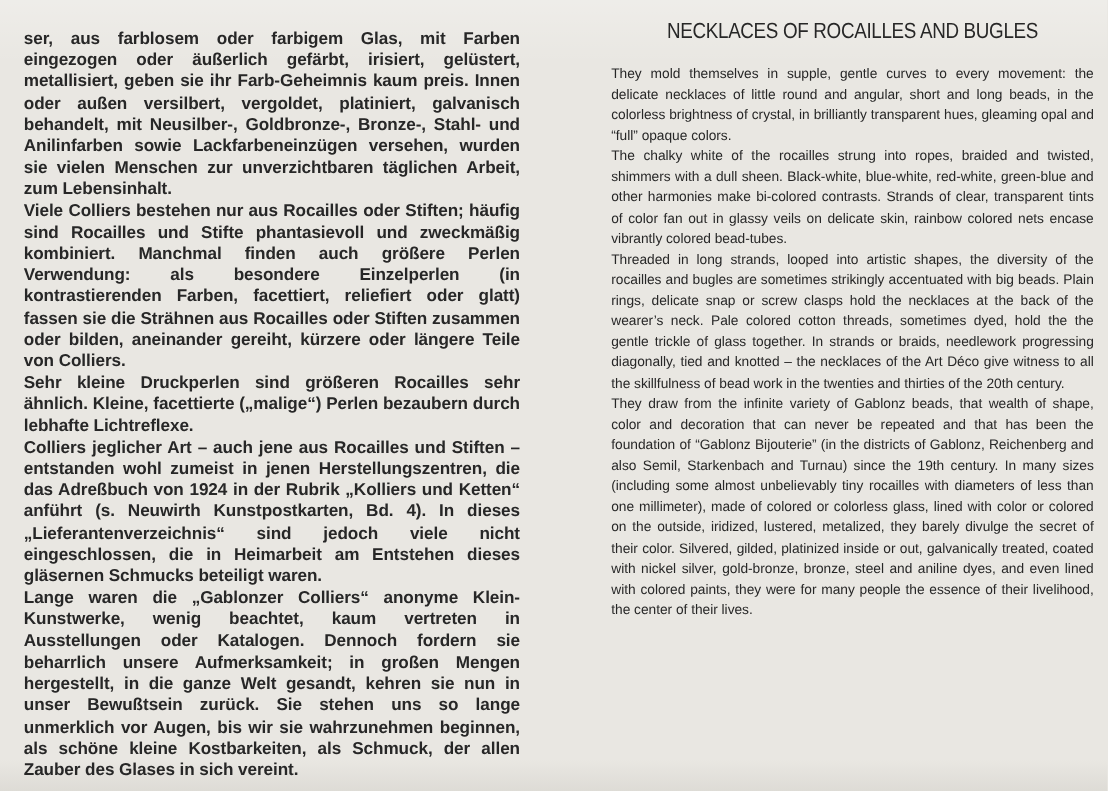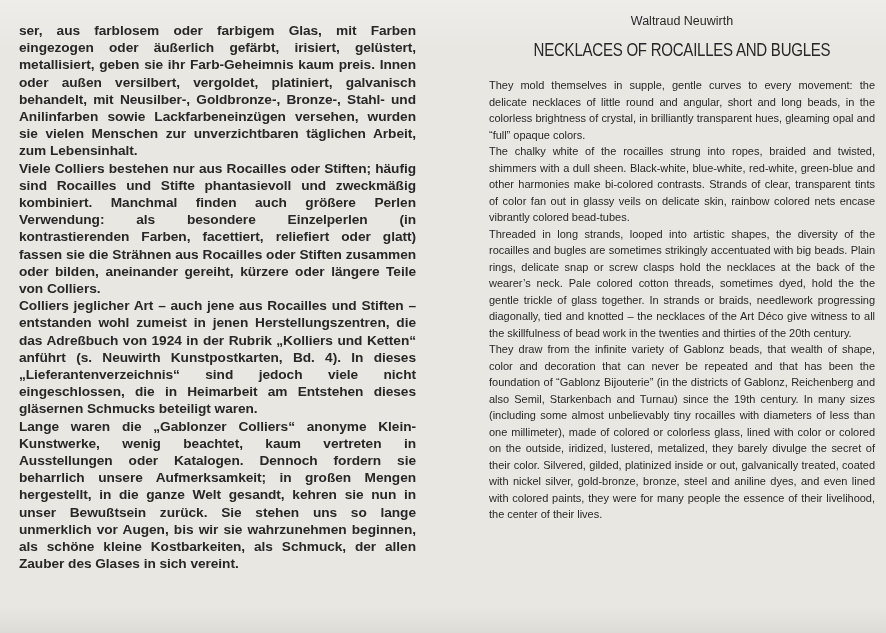--- a/index.html
+++ b/index.html
@@ -69,26 +69,26 @@
   }
 </style>
 </head>
 <body>
 
 <div class="page">
 
   <div class="col col-left">
     <p>ser, aus farblosem oder farbigem Glas, mit Farben eingezogen oder äußerlich gefärbt, irisiert, gelüstert, metallisiert, geben sie ihr Farb-Geheimnis kaum preis. Innen oder außen versilbert, vergoldet, platiniert, galvanisch behandelt, mit Neusilber-, Goldbronze-, Bronze-, Stahl- und Anilinfarben sowie Lackfarbeneinzügen versehen, wurden sie vielen Menschen zur unverzichtbaren täglichen Arbeit, zum Lebensinhalt.</p>
     <p>Viele Colliers bestehen nur aus Rocailles oder Stiften; häufig sind Rocailles und Stifte phantasievoll und zweckmäßig kombiniert. Manchmal finden auch größere Perlen Verwendung: als besondere Einzelperlen (in kontrastierenden Farben, facettiert, reliefiert oder glatt) fassen sie die Strähnen aus Rocailles oder Stiften zusammen oder bilden, aneinander gereiht, kürzere oder längere Teile von Colliers.</p>
+    <p>Sehr kleine Druckperlen sind größeren Rocailles sehr ähnlich. Kleine, facettierte („malige“) Perlen bezaubern durch lebhafte Lichtreflexe.</p>
     <p>Colliers jeglicher Art – auch jene aus Rocailles und Stiften – entstanden wohl zumeist in jenen Herstellungszentren, die das Adreßbuch von 1924 in der Rubrik „Kolliers und Ketten“ anführt (s. Neuwirth Kunstpostkarten, Bd. 4). In dieses „Lieferantenverzeichnis“ sind jedoch viele nicht eingeschlossen, die in Heimarbeit am Entstehen dieses gläsernen Schmucks beteiligt waren.</p>
     <p>Lange waren die „Gablonzer Colliers“ anonyme Klein-Kunstwerke, wenig beachtet, kaum vertreten in Ausstellungen oder Katalogen. Dennoch fordern sie beharrlich unsere Aufmerksamkeit; in großen Mengen hergestellt, in die ganze Welt gesandt, kehren sie nun in unser Bewußtsein zurück. Sie stehen uns so lange unmerklich vor Augen, bis wir sie wahrzunehmen beginnen, als schöne kleine Kostbarkeiten, als Schmuck, der allen Zauber des Glases in sich vereint.</p>
   </div>
 
   <div class="col col-right">
-    <div class="author">Waltraud Neuwirth</div>
     <h1 class="title">NECKLACES OF ROCAILLES AND BUGLES</h1>
     <p>They mold themselves in supple, gentle curves to every movement: the delicate necklaces of little round and angular, short and long beads, in the colorless brightness of crystal, in brilliantly transparent hues, gleaming opal and “full” opaque colors.</p>
     <p>The chalky white of the rocailles strung into ropes, braided and twisted, shimmers with a dull sheen. Black-white, blue-white, red-white, green-blue and other harmonies make bi-colored contrasts. Strands of clear, transparent tints of color fan out in glassy veils on delicate skin, rainbow colored nets encase vibrantly colored bead-tubes.</p>
     <p>Threaded in long strands, looped into artistic shapes, the diversity of the rocailles and bugles are sometimes strikingly accentuated with big beads. Plain rings, delicate snap or screw clasps hold the necklaces at the back of the wearer’s neck. Pale colored cotton threads, sometimes dyed, hold the the gentle trickle of glass together. In strands or braids, needlework progressing diagonally, tied and knotted – the necklaces of the Art Déco give witness to all the skillfulness of bead work in the twenties and thirties of the 20th century.</p>
     <p>They draw from the infinite variety of Gablonz beads, that wealth of shape, color and decoration that can never be repeated and that has been the foundation of “Gablonz Bijouterie” (in the districts of Gablonz, Reichenberg and also Semil, Starkenbach and Turnau) since the 19th century. In many sizes (including some almost unbelievably tiny rocailles with diameters of less than one millimeter), made of colored or colorless glass, lined with color or colored on the outside, iridized, lustered, metalized, they barely divulge the secret of their color. Silvered, gilded, platinized inside or out, galvanically treated, coated with nickel silver, gold-bronze, bronze, steel and aniline dyes, and even lined with colored paints, they were for many people the essence of their livelihood, the center of their lives.</p>
   </div>
 
 </div>
 
 </body></html>

